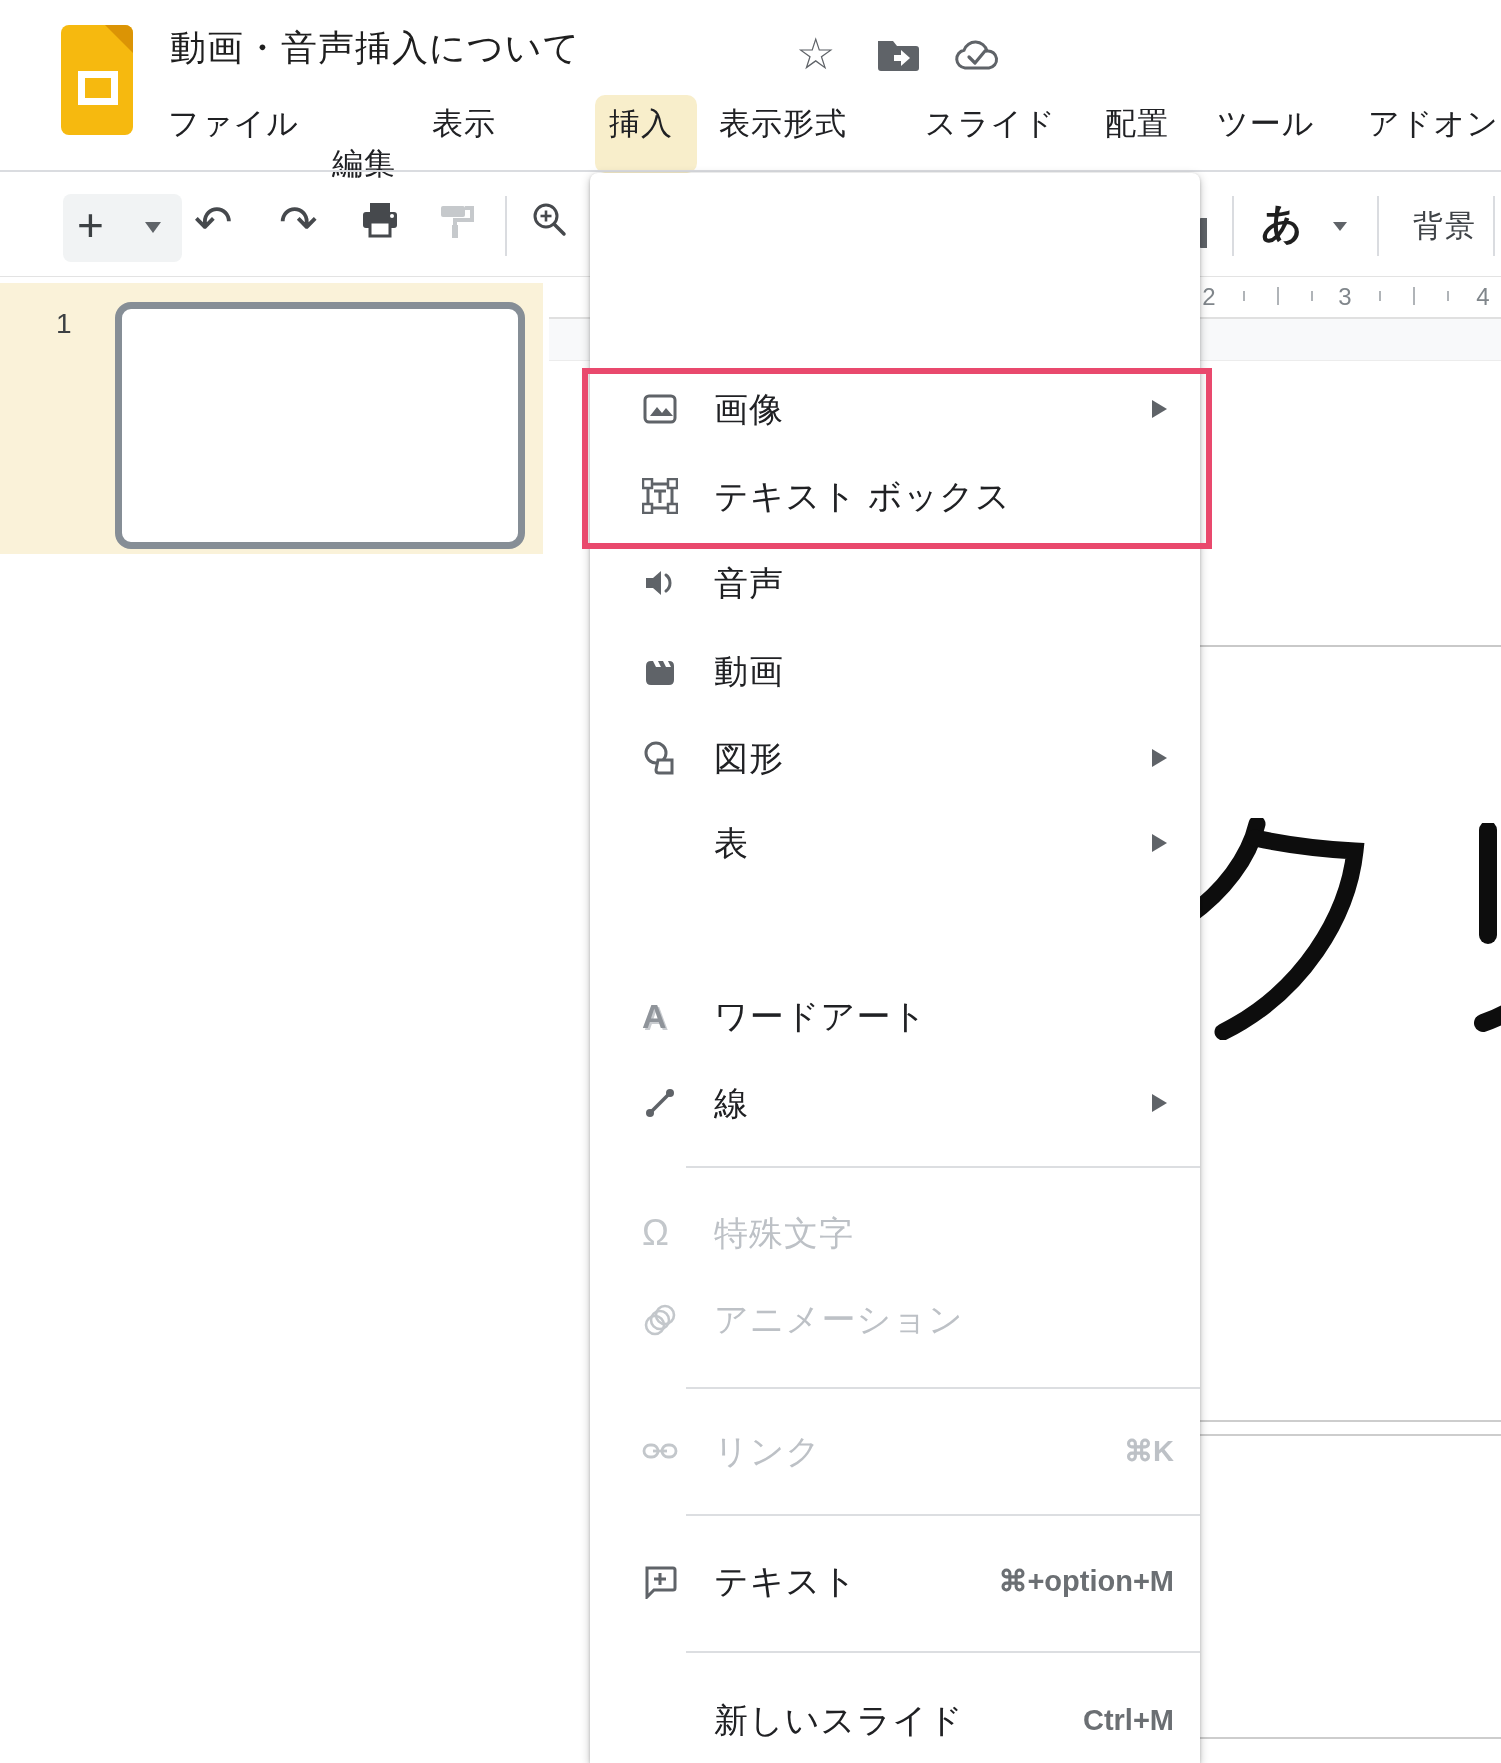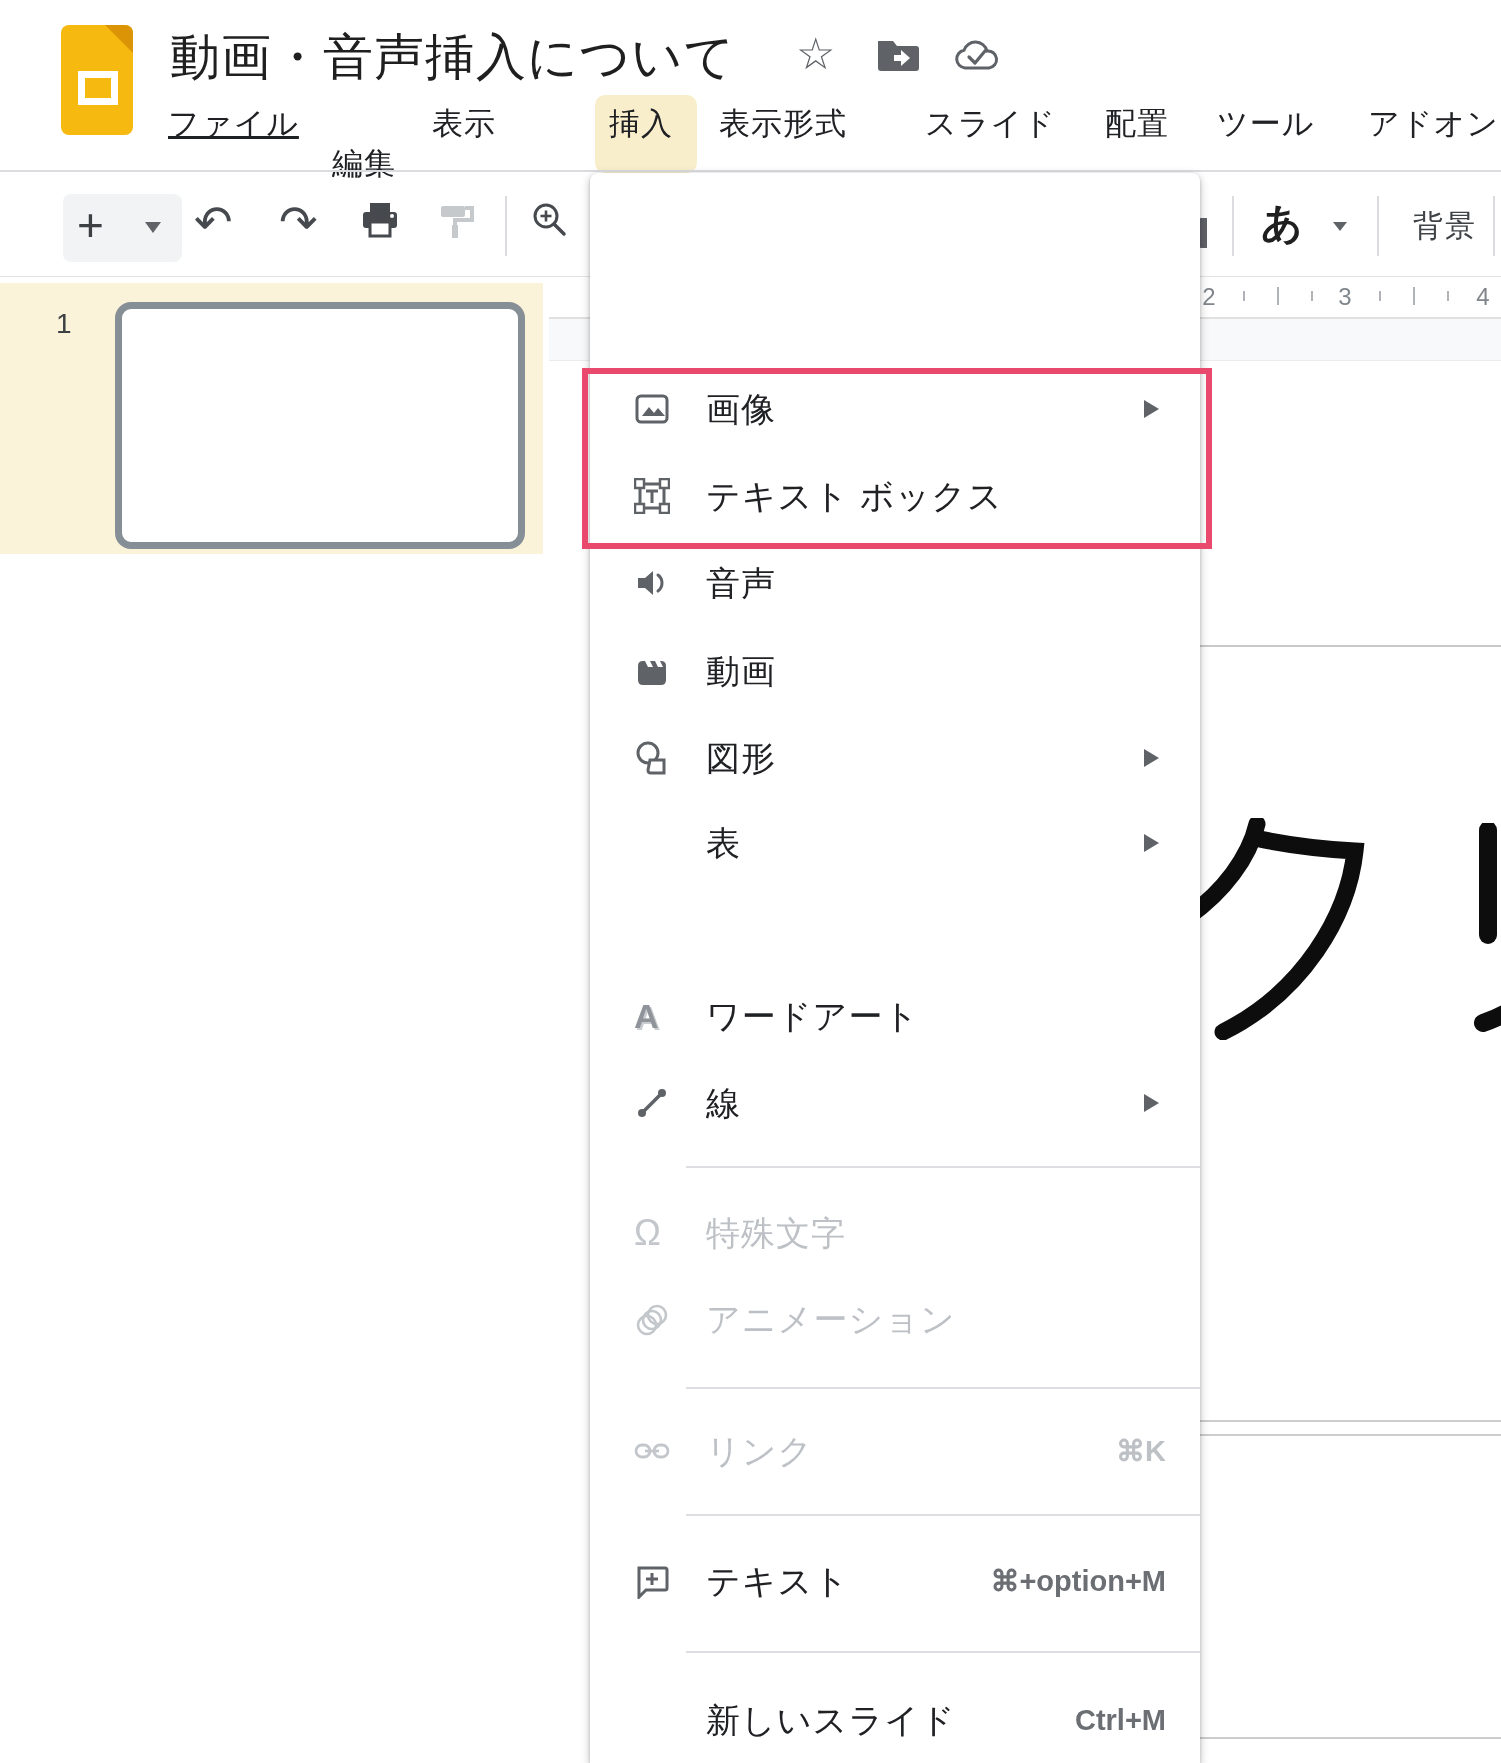--- a/index.html
+++ b/index.html
@@ -3,21 +3,21 @@
 <meta charset="utf-8">
 <style>
   html,body{margin:0;padding:0;background:#fff;}
   body{font-family:"Liberation Sans", sans-serif;}
   .screen{position:relative;width:1501px;height:1763px;overflow:hidden;background:#fff;}
 
   
   .logo{position:absolute;left:61px;top:25px;width:72px;height:110px;background:#f6b90f;border-radius:8px;}
   .logo .fold{position:absolute;right:0;top:0;width:0;height:0;border-top:28px solid #db9405;border-left:28px solid transparent;border-top-right-radius:8px;}
   .logo .inner{position:absolute;left:17px;top:46px;width:26px;height:20px;border:7px solid #fff;}
-  .doc-title{position:absolute;left:170px;top:24px;font-size:50px;font-weight:500;color:#1f1f1f;letter-spacing:1px;white-space:nowrap;}
+  .doc-title{position:absolute;left:170px;top:24px;font-size:36px;font-weight:500;color:#1f1f1f;letter-spacing:1px;white-space:nowrap;}
   .hd-ico{position:absolute;top:34px;color:#5f6368;}
   .star{left:796px;font-size:44px;line-height:40px;}
   .hline1{position:absolute;left:0;top:170px;width:1501px;height:2px;background:#dadce0;}
   .menubar-item{position:absolute;top:98px;height:52px;line-height:52px;font-size:31px;color:#202124;white-space:nowrap;letter-spacing:1px;}
   .insert-hl{position:absolute;left:595px;top:95px;width:102px;height:78px;background:#f8eecb;border-radius:10px;}
 
   
   .tb-bottom{position:absolute;left:0;top:276px;width:1501px;height:1px;background:#e3e3e3;}
   .plusbtn{position:absolute;left:63px;top:194px;width:119px;height:68px;background:#f1f3f4;border-radius:8px;}
   .plusbtn .plus{position:absolute;left:14px;top:4px;font-size:46px;color:#3c4043;font-weight:400;}
@@ -44,21 +44,21 @@
   .tick.m{top:10px;height:18px;}
   .ws-band{position:absolute;left:549px;top:319px;width:952px;height:41px;background:#f8f9fa;}
   .page{position:absolute;left:549px;top:360px;width:952px;height:1403px;background:#fff;border-top:1px solid #ececec;}
   .pline{position:absolute;left:1180px;width:321px;height:2px;background:#c9c9c9;}
   .kana-svg{position:absolute;}
   .sr{position:absolute;width:1px;height:1px;overflow:hidden;clip:rect(0 0 0 0);}
 
   
   .menu-panel{position:absolute;left:590px;top:173px;width:610px;height:1590px;background:#fff;border-radius:8px 8px 0 0;
     box-shadow:0 3px 10px rgba(0,0,0,.25), 0 1px 3px rgba(0,0,0,.18);}
-  .mrow{position:absolute;left:8px;width:610px;height:86px;}
+  .mrow{position:absolute;left:16px;width:610px;height:86px;}
   .mrow .txt{position:absolute;left:108px;top:0;line-height:86px;font-size:34px;color:#202124;white-space:nowrap;letter-spacing:1px;}
   .mrow.disabled .txt{color:#bdc1c6;}
   .micon{position:absolute;left:36px;top:25px;width:36px;height:36px;}
   .sc{position:absolute;right:42px;top:0;line-height:86px;font-size:29px;font-weight:700;color:#6b6f73;letter-spacing:0px;}
   .mrow.disabled .sc{color:#bdc1c6;}
   .subarrow{position:absolute;left:546px;top:34px;width:0;height:0;border-left:15px solid #5f6368;border-top:9px solid transparent;border-bottom:9px solid transparent;}
   .mdiv{position:absolute;left:96px;width:514px;height:2px;background:#dcdee1;}
   .wordart-a{font-size:34px;font-weight:700;color:#8f949a;text-shadow:2px 2px 0 #c9ccd0;line-height:36px;}
   .omega{font-size:36px;color:#c3c7cb;line-height:36px;}
 
@@ -79,21 +79,21 @@
   <svg class="hd-ico" style="left:876px;top:38px;" width="44" height="36" viewBox="0 0 44 36">
     <path d="M2 3 h15 l4 5 h19 a3 3 0 0 1 3 3 v19 a3 3 0 0 1 -3 3 H5 a3 3 0 0 1 -3 -3 z" fill="#5f6368"></path>
     <path d="M18 17 h7 v-5 l9 8 -9 8 v-5 h-7 z" fill="#ffffff"></path>
   </svg>
   <svg class="hd-ico" style="left:953px;top:38px;" width="48" height="36" viewBox="0 0 48 36">
     <path d="M12 30 a9 9 0 0 1 -1 -17.8 A12 12 0 0 1 34 13 a8.5 8.5 0 0 1 2 17 z" fill="none" stroke="#5f6368" stroke-width="3"></path>
     <path d="M16 19 l6 6 L32 13" fill="none" stroke="#5f6368" stroke-width="3.2" stroke-linecap="round" stroke-linejoin="round"></path>
   </svg>
 
   <div class="insert-hl"></div>
-  <div class="menubar-item" style="left:168px;text-decoration:underline;">ファイル</div>
+  <div class="menubar-item" style="left:168px;">ファイル</div>
   <div class="menubar-item" style="left:332px;margin-top:40px;">編集</div>
   <div class="menubar-item" style="left:432px;">表示</div>
   <div class="menubar-item" style="left:609px;">挿入</div>
   <div class="menubar-item" style="left:719px;">表示形式</div>
   <div class="menubar-item" style="left:925px;">スライド</div>
   <div class="menubar-item" style="left:1105px;">配置</div>
   <div class="menubar-item" style="left:1217px;">ツール</div>
   <div class="menubar-item" style="left:1368px;">アドオン</div>
   <div class="hline1"></div>
 

